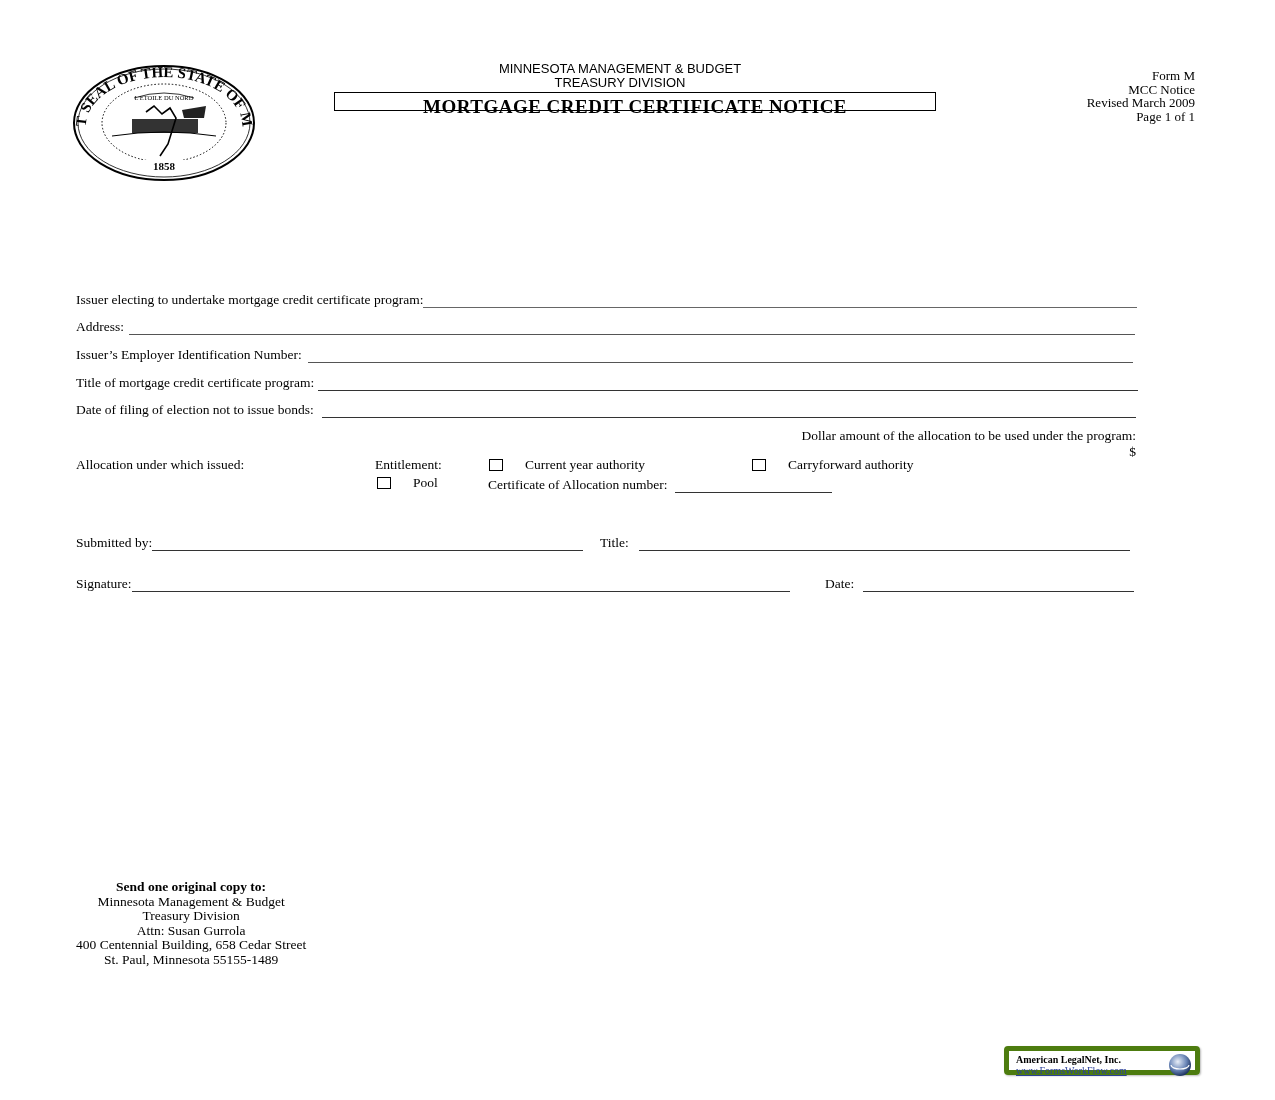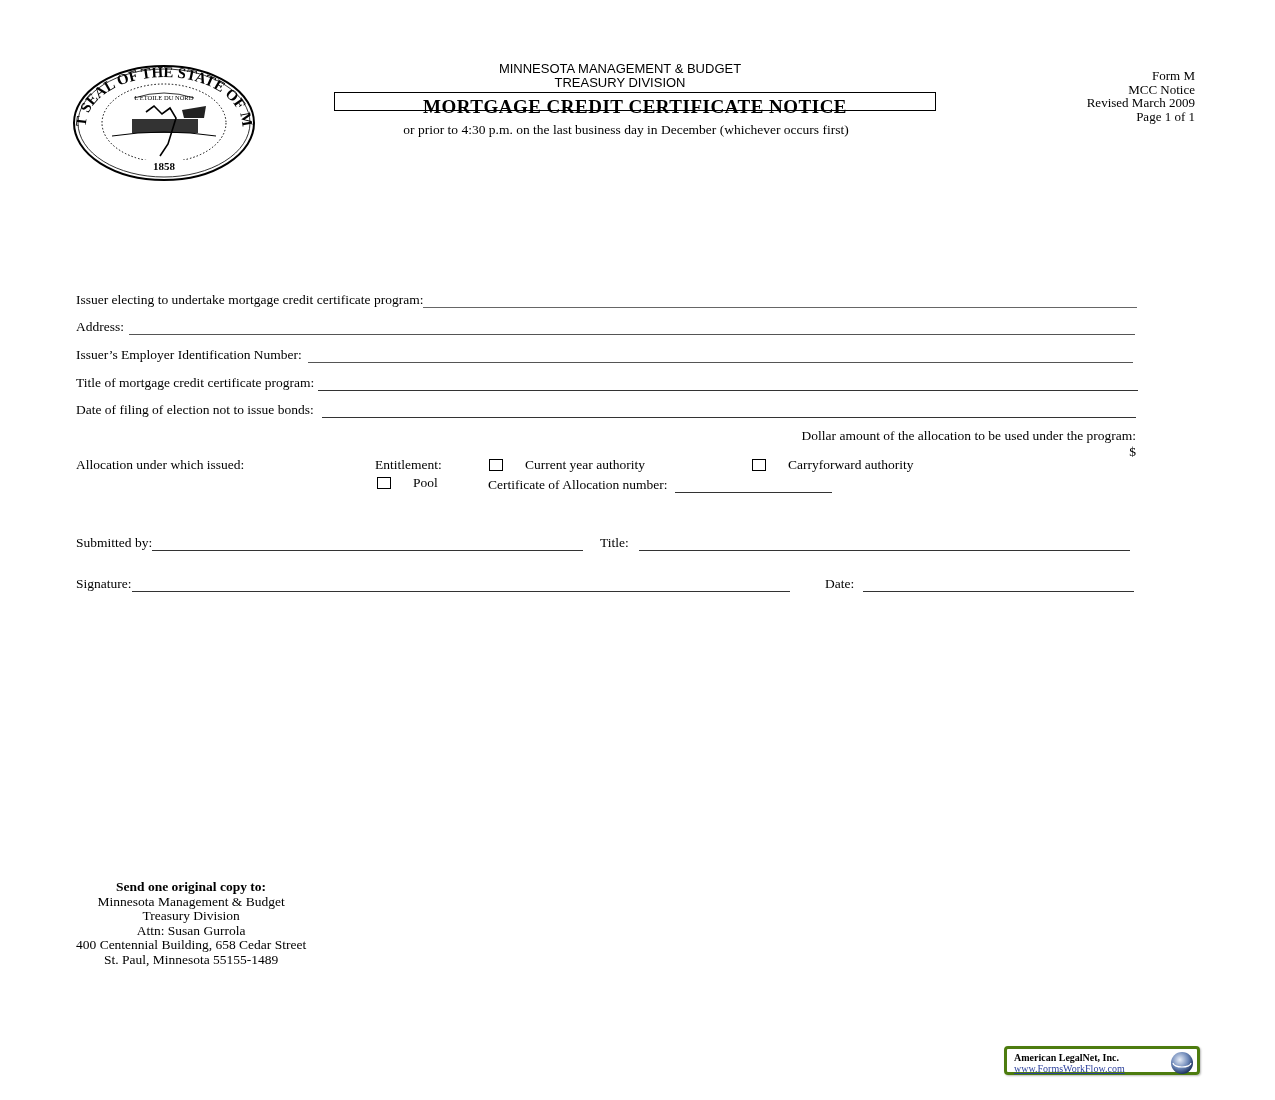--- a/index.html
+++ b/index.html
@@ -17,21 +17,21 @@
   .formid { right:80px; top:69px; text-align:right; font-weight:normal;
             font-size:13px; line-height:13.5px; }
   .row { left:76px; height:18px; font-size:13.5px; display:flex; align-items:flex-end; }
   .row .lbl { white-space:nowrap; }
   .row .line { border-bottom:1.5px solid #333; height:12px; }
   .cb { width:14px; height:12px; border:1px solid #000; box-sizing:border-box;
         display:inline-block; cursor:pointer; }
   .txt { font-size:13.5px; white-space:nowrap; }
   .mailto { left:76px; top:880px; font-size:13.5px; line-height:14.5px;text-align:center; }
   .mailto .hdr { font-weight:bold; }
-  .badge { left:1004px; top:1046px; width:196px; height:29px; border:3px solid #4d7c0f;
+  .badge { left:1004px; top:1046px; width:196px; height:29px; border:5px solid #4d7c0f;
            border-radius:4px; box-sizing:border-box; box-shadow:1px 1px 2px #bbb; }
   .badge .co { position:absolute; left:7px; top:3px; font-weight:bold; font-size:10px; }
   .badge .url { position:absolute; left:7px; top:14px; font-size:10px; color:#2a3f9a;
                 text-decoration:underline; }
   .badge .globe { position:absolute; right:3px; top:2px; width:24px; height:24px; }
 </style>
 </head>
 <body>
 
 <div class="abs seal">
@@ -55,21 +55,20 @@
 </div>
 
 <div class="abs agency">
   <div>MINNESOTA MANAGEMENT &amp; BUDGET</div>
   <div>TREASURY DIVISION</div>
 </div>
 
 <div class="abs title-box">MORTGAGE CREDIT CERTIFICATE NOTICE</div>
 
 <div class="abs subtitle">
-  <div>or prior to 4:30 p.m. on the last business day in December (whichever occurs first)</div>
 </div>
 
 <div class="abs formid">
   <div>Form M</div>
   <div>MCC Notice</div>
   <div>Revised March 2009</div>
   <div>Page 1 of 1</div>
 </div>
 
 <div class="abs row" style="top:290px;width:1061px;">

